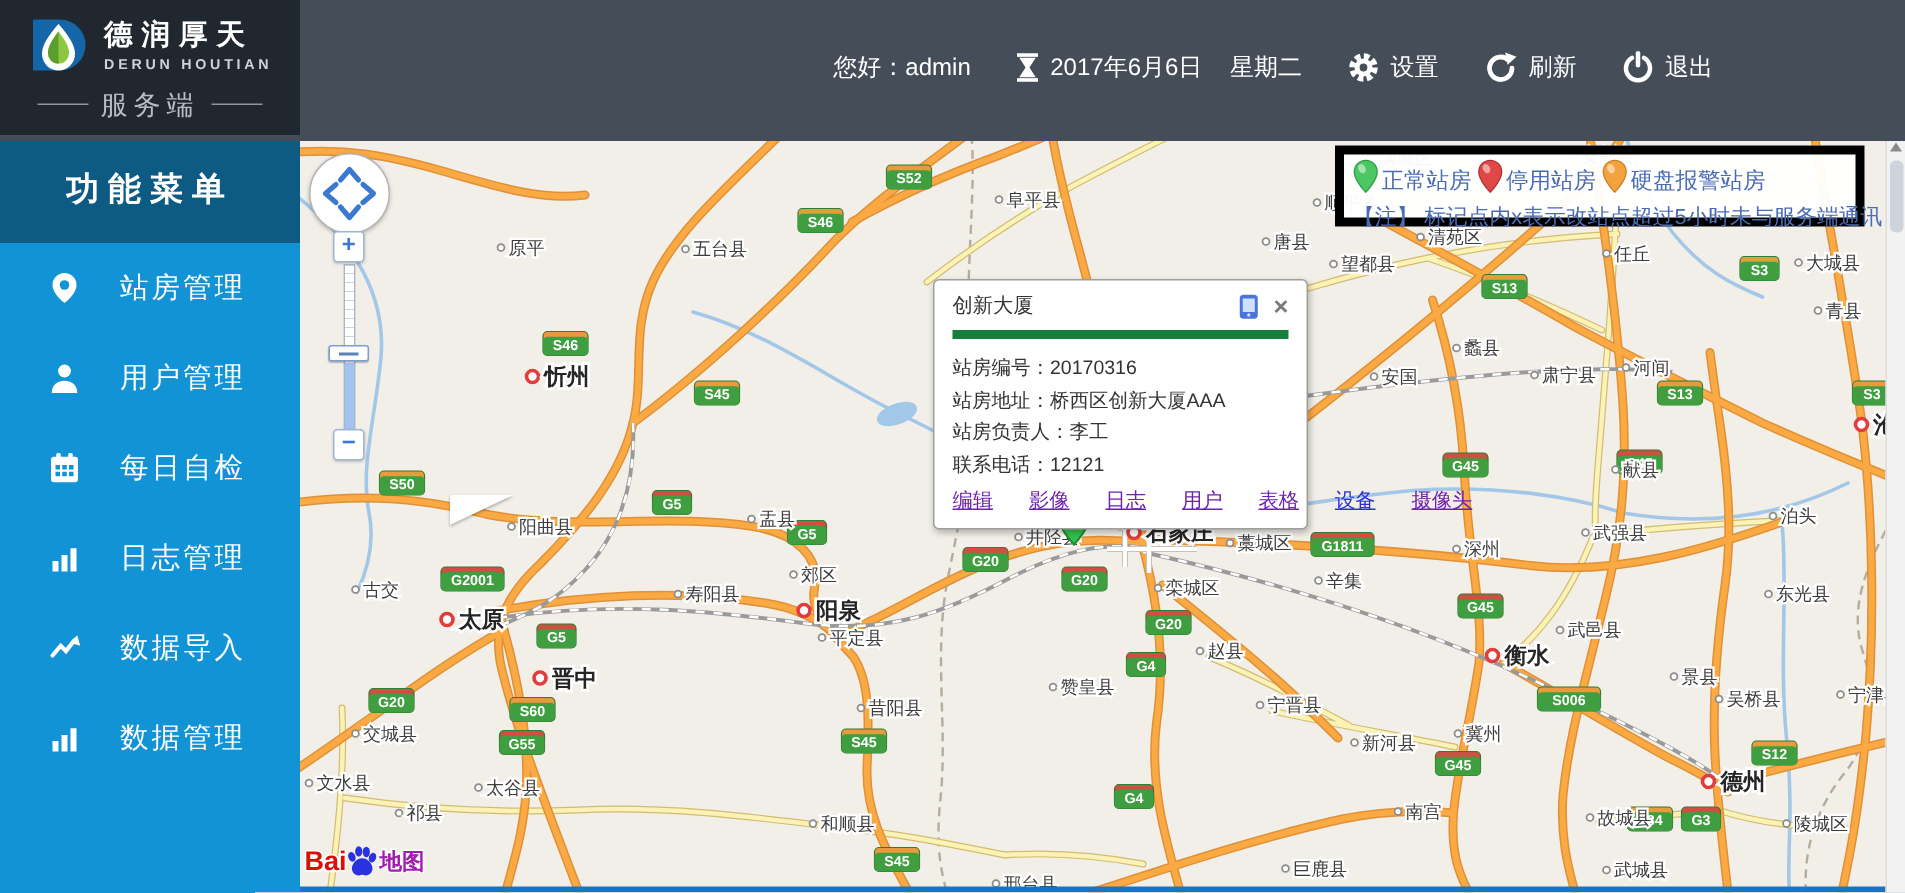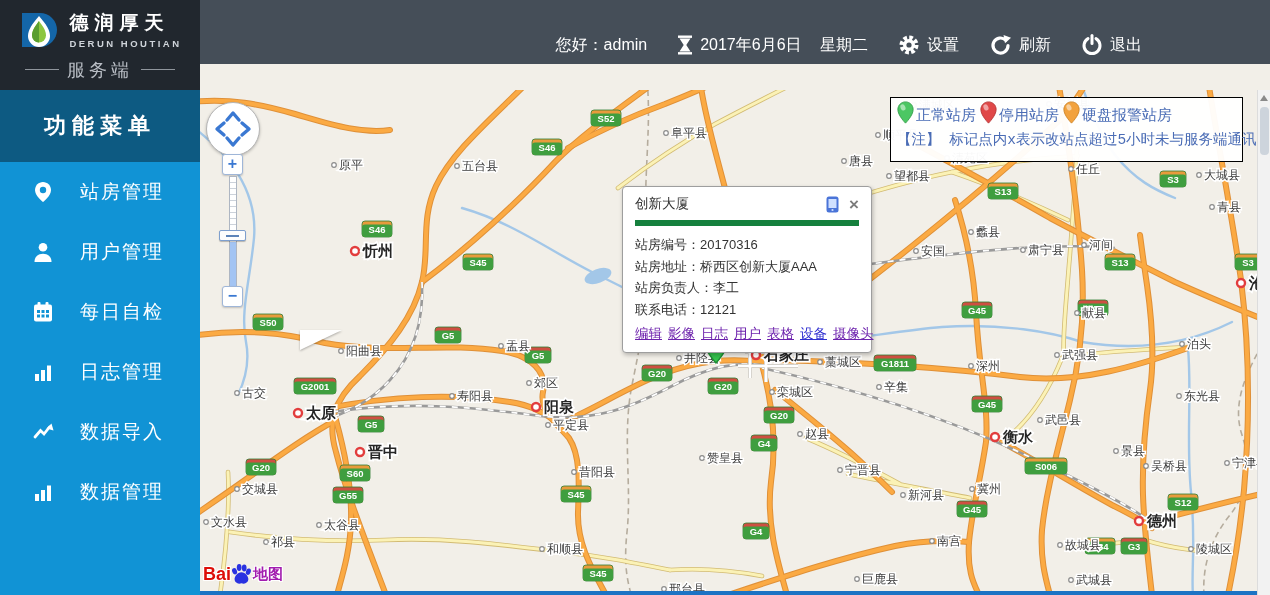--- a/index.html
+++ b/index.html
@@ -1,20 +1,20 @@
 <!DOCTYPE html>
 <html><head>
 <meta charset="utf-8">
 <style>
   * { margin:0; padding:0; box-sizing:border-box; }
   html,body { width:1270px; height:595px; overflow:hidden; }
   body { font-family:"Liberation Sans","DejaVu Sans",sans-serif; background:#f2efe8; position:relative; }
 
   
-  .header { position:absolute; left:0; top:0; width:1270px; height:64px; background:#454e58; z-index:30; }
+  .header { position:absolute; left:0; top:0; width:1270px; height:94px; background:#454e58; z-index:30; }
   .logo-panel { position:absolute; left:0; top:0; width:200px; height:90px; background:#21272e;
                 display:flex; flex-direction:column; align-items:center; justify-content:center; }
   .logo-row { display:flex; align-items:center; gap:9px; }
   .logo-txt { display:flex; flex-direction:column; }
   .logo-cn { color:#fff; font-size:19px; font-weight:bold; letter-spacing:6px; }
   .logo-en { color:#cfd4da; font-size:9.5px; font-weight:bold; letter-spacing:2.5px; margin-top:2px; }
   .logo-sub { color:#b9bec5; font-size:18px; letter-spacing:4px; margin-top:7px;
               display:flex; align-items:center; gap:8px; }
   .logo-sub:before, .logo-sub:after { content:""; display:block; width:34px; height:1px; background:#8f959c; }
   .hdr-right { position:absolute; left:200px; right:0; top:0; height:90px; display:flex;
@@ -44,39 +44,39 @@
   .rf-w { stroke:#ffffff; stroke-width:2.6; fill:none; }
   .river { stroke:#a3c7e8; stroke-width:2.4; fill:none; stroke-linecap:round; }
   .rail-b { stroke:#9a9a9a; stroke-width:2.6; fill:none; }
   .rail-d { stroke:#ffffff; stroke-width:1.7; fill:none; stroke-dasharray:6 6; }
   .bound  { stroke:#b5ac9d; stroke-width:1.6; fill:none; stroke-dasharray:6 4; }
   .lbl      { font-size:12px; fill:#3d3d3d; stroke:#ffffff; stroke-width:3px; paint-order:stroke; }
   .lbl-city { font-size:15px; font-weight:bold; fill:#252525; stroke:#ffffff; stroke-width:3.5px; paint-order:stroke; }
   .shield-t { font-size:9.5px; font-weight:bold; fill:#fff; text-anchor:middle; }
 
   
-  .legend { position:absolute; left:690px; top:7px; width:353px; height:65px; background:rgba(255,255,255,0.96);
-            border:1px solid #000000; z-index:10; padding:2px 6px 0 6px;font-family:Liberation Mono, monospace; }
+  .legend { position:absolute; left:690px; top:7px; width:353px; height:54px; background:rgba(255,255,255,0.96);
+            border:6px solid #000000; z-index:10; padding:2px 6px 0 6px; }
   .leg-row { display:flex; align-items:center; height:30px; }
   .leg-item { display:flex; align-items:center; margin-right:4px; }
   .leg-item svg { margin-right:2px; }
   .leg-label { font-size:15px; }
   .leg-note { font-size:14.5px; white-space:nowrap; }
 
   
   .popup { position:absolute; left:422px; top:96px; width:250px; background:#fff; border:1px solid #9e9e9e;
            border-radius:4px; z-index:12; box-shadow:1px 2px 4px rgba(0,0,0,0.25); padding:8px 12px 9px 12px; }
   .popup-head { display:flex; align-items:center; justify-content:space-between; padding-bottom:7px;
                 border-bottom:6px solid #15803d; }
   .popup-title { font-size:13.5px; color:#333; }
   .popup-tools { display:flex; align-items:center; gap:10px; }
   .popup-close { color:#7b7b7b; font-size:17px; line-height:13px; cursor:pointer; font-weight:bold; }
   .popup-body { padding-top:8px; }
   .field { font-size:13px; color:#333; line-height:21.5px; white-space:nowrap; }
-  .popup-links { margin-top:5px; display:flex; gap:6px; }
+  .popup-links { margin-top:5px; display:flex; gap:24px; }
   .plink { font-size:13.5px; color:#6d22ad; text-decoration:underline; cursor:pointer; white-space:nowrap; }
   .plink.fresh { color:#2f2fd0; }
   .popup-tail { position:absolute; left:100px; top:240px; width:0; height:0; z-index:11;
                 border-top:20px solid #fff; border-right:42px solid transparent;
                 filter:drop-shadow(0 1px 1px rgba(0,0,0,0.3)); }
 
   
   .pan-ctl { position:absolute; left:6px; top:12px; width:54px; height:54px; border-radius:50%;
              background:#fff; border:1px solid #b5b5b5; box-shadow:0 1px 3px rgba(0,0,0,0.25); z-index:10; }
   .zoom-ctl { position:absolute; left:14px; top:64px; z-index:10; width:36px; }

